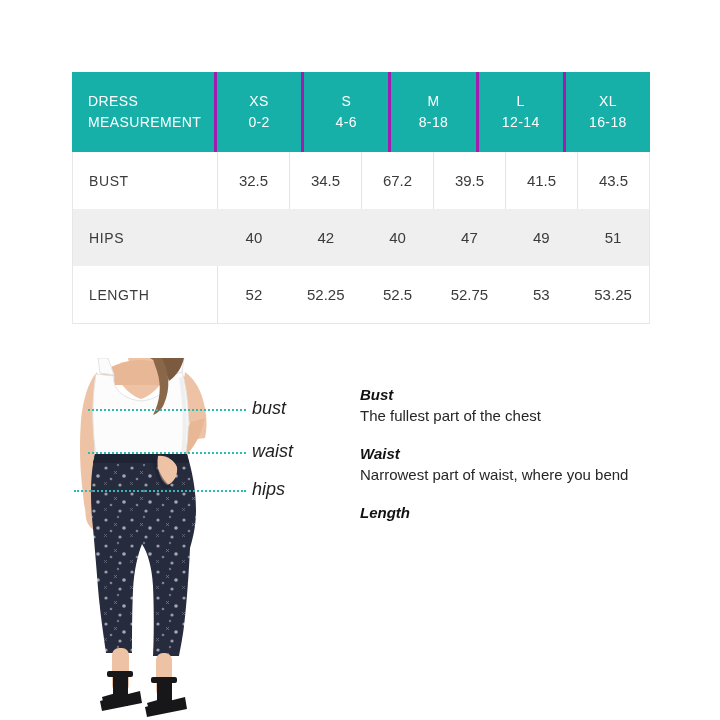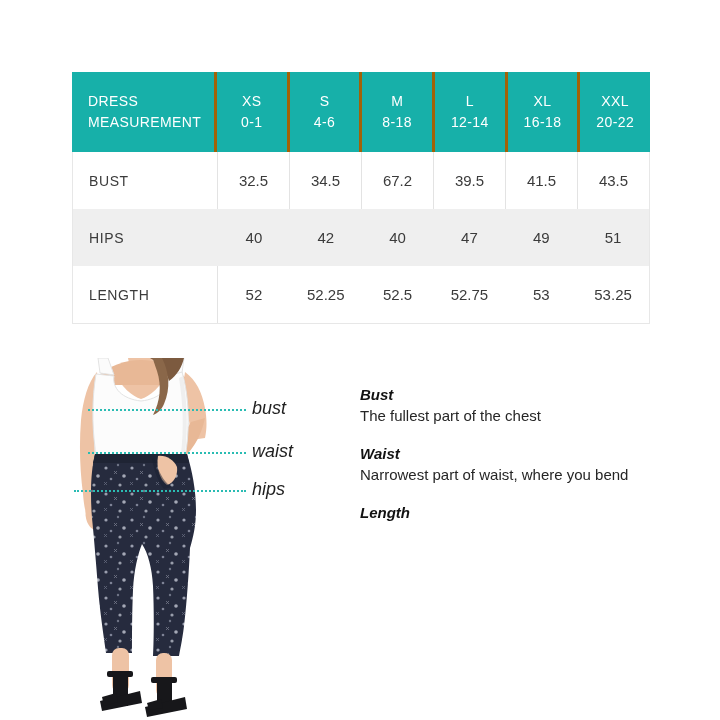--- a/index.html
+++ b/index.html
@@ -9,21 +9,21 @@
   }
 
   
   .size-chart{position:absolute;left:72px;top:72px;width:578px;}
   .sc-header{display:flex;height:80px;}
   .hcell{
     background:#17b0a9;color:#ffffff;display:flex;flex-direction:column;
     justify-content:center;align-items:center;line-height:1.5;
     font-size:14px;letter-spacing:0.4px;
   }
-  .hcell:not(:last-child){border-right:3px solid #a16207;}
+  .hcell:not(:last-child){border-right:3px solid #a21caf;}
   .hcell.c0{width:145px;align-items:flex-start;padding-left:16px;box-sizing:border-box;}
   .hcell.c{flex:1;}
   .sc-body{border:1px solid #e7e7e7;border-top:none;}
   .srow{display:flex;height:57px;}
   .srow .cell{display:flex;align-items:center;justify-content:center;font-size:15px;color:#3b3b3b;}
   .srow .cell.c0{width:145px;justify-content:flex-start;padding-left:16px;box-sizing:border-box;
     font-size:14px;letter-spacing:0.6px;}
   .srow .cell.c{flex:1;}
   .row-bust{background:#ffffff;}
   .row-bust .cell:not(:last-child){border-right:1px solid #e3e3e3;}
@@ -58,41 +58,37 @@
 <div class="canvas">
 
   <div class="size-chart">
     <div class="sc-header">
       <div class="hcell c0">
         <span>DRESS</span>
         <span>MEASUREMENT</span>
       </div>
       <div class="hcell c">
         <span>XS</span>
-        <span>0-1</span>
+        <span>0-2</span>
       </div>
       <div class="hcell c">
         <span>S</span>
         <span>4-6</span>
       </div>
       <div class="hcell c">
         <span>M</span>
         <span>8-18</span>
       </div>
       <div class="hcell c">
         <span>L</span>
         <span>12-14</span>
       </div>
       <div class="hcell c">
         <span>XL</span>
         <span>16-18</span>
-      </div>
-      <div class="hcell c">
-        <span>XXL</span>
-        <span>20-22</span>
       </div>
     </div>
 
     <div class="sc-body">
       <div class="srow row-bust">
         <div class="cell c0">BUST</div>
         <div class="cell c">32.5</div>
         <div class="cell c">34.5</div>
         <div class="cell c">67.2</div>
         <div class="cell c">39.5</div>

